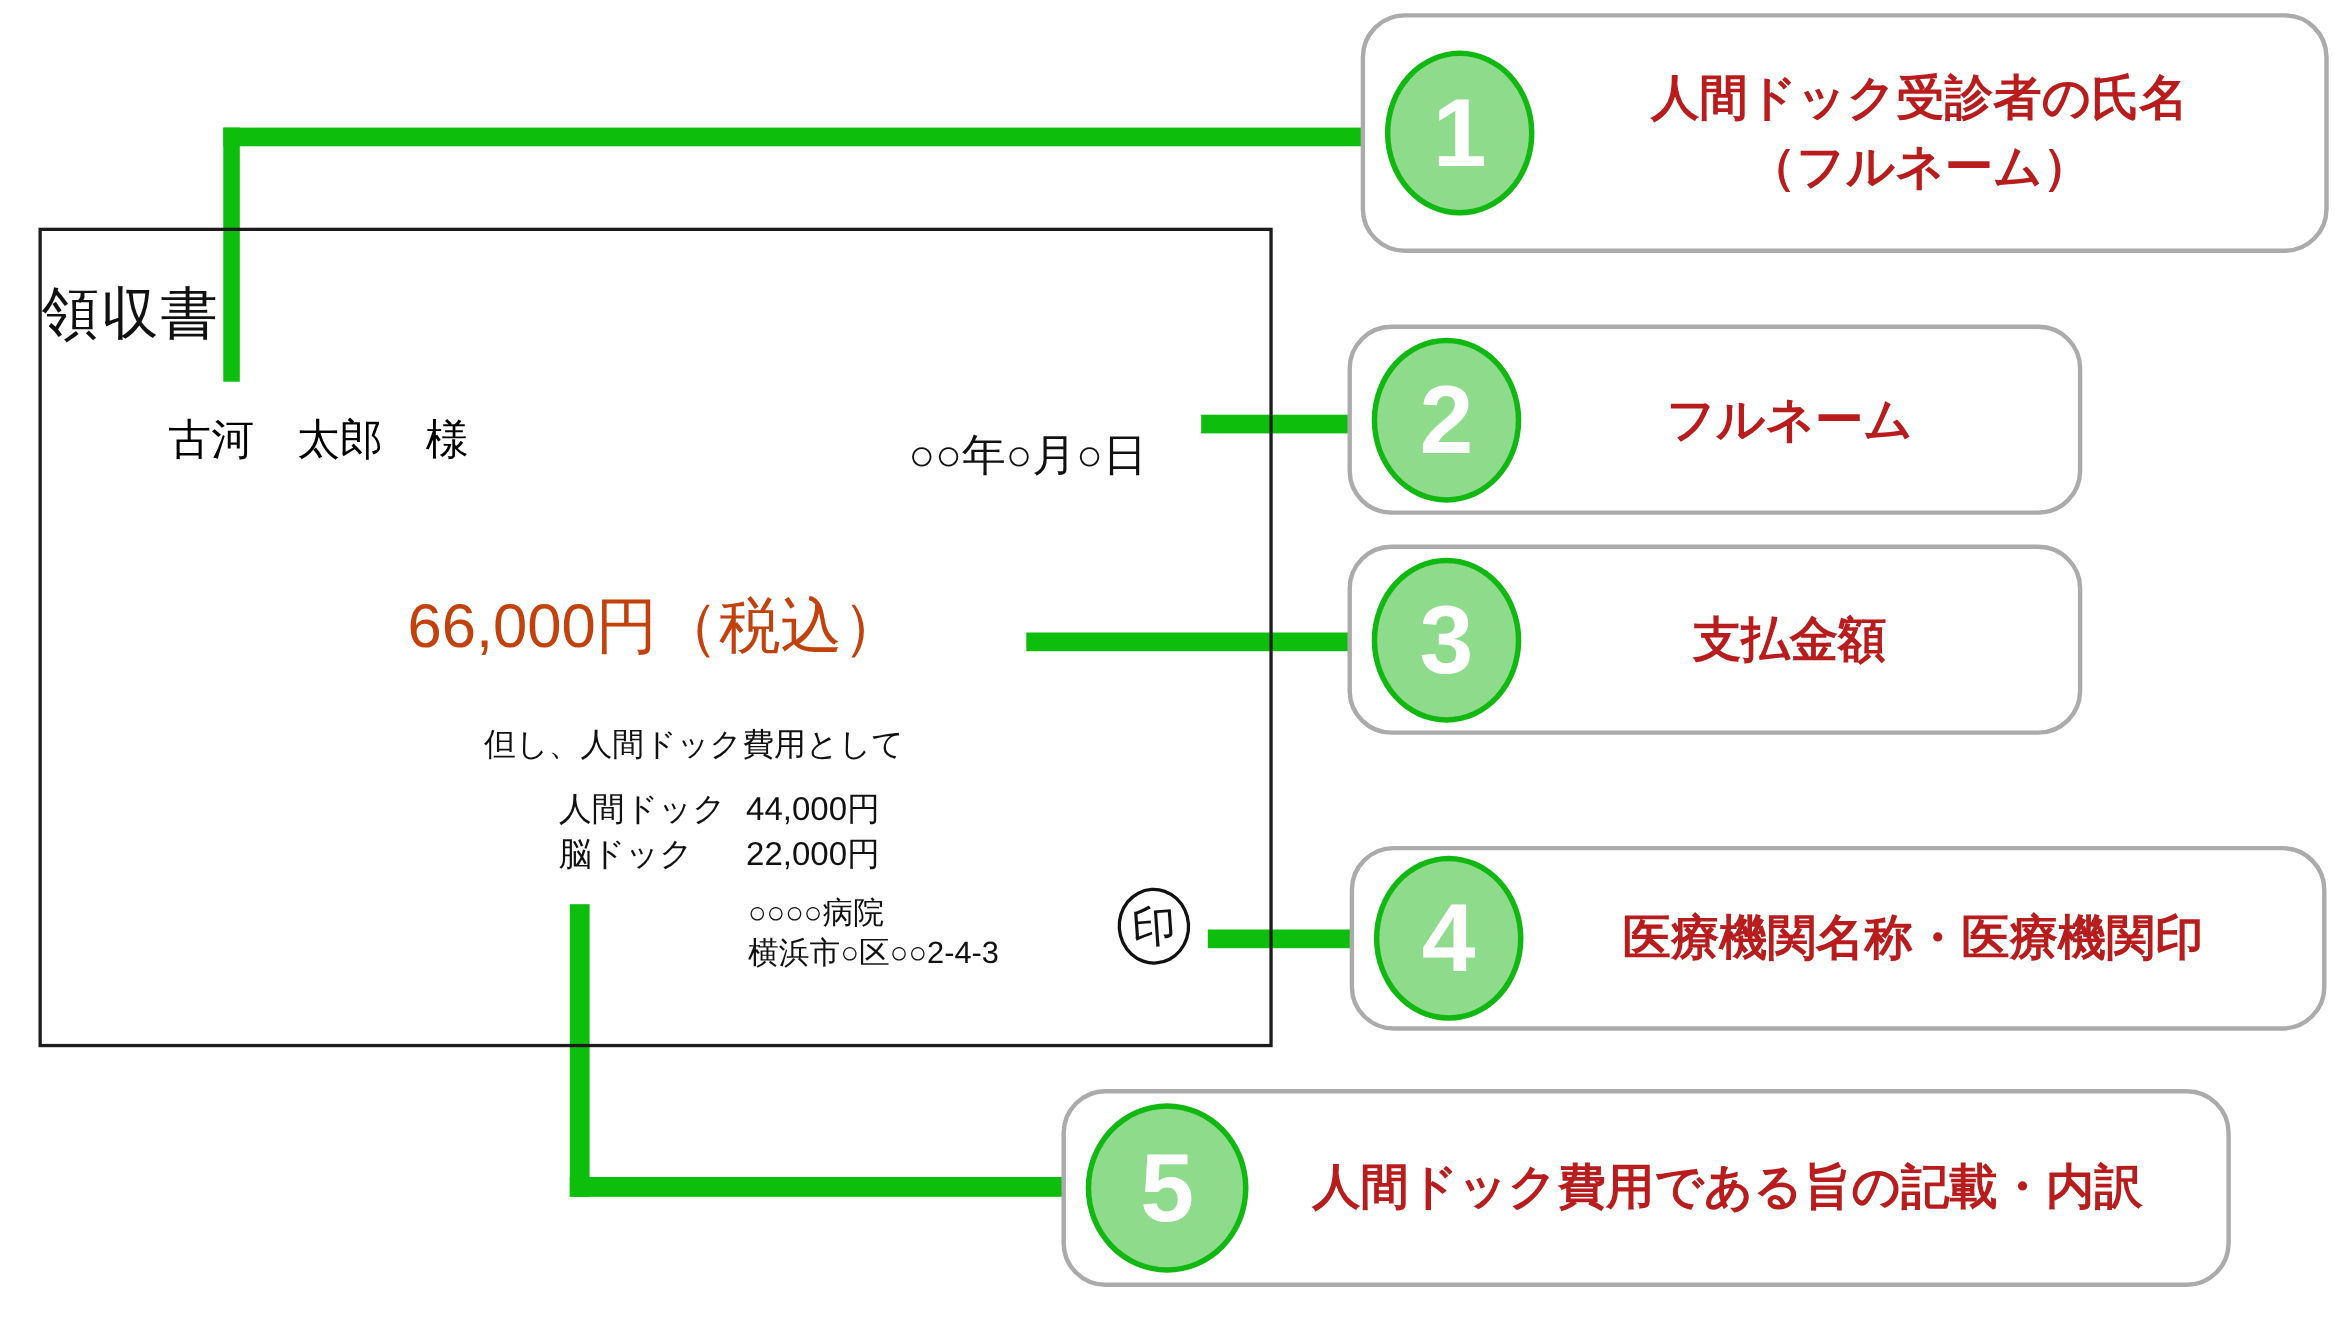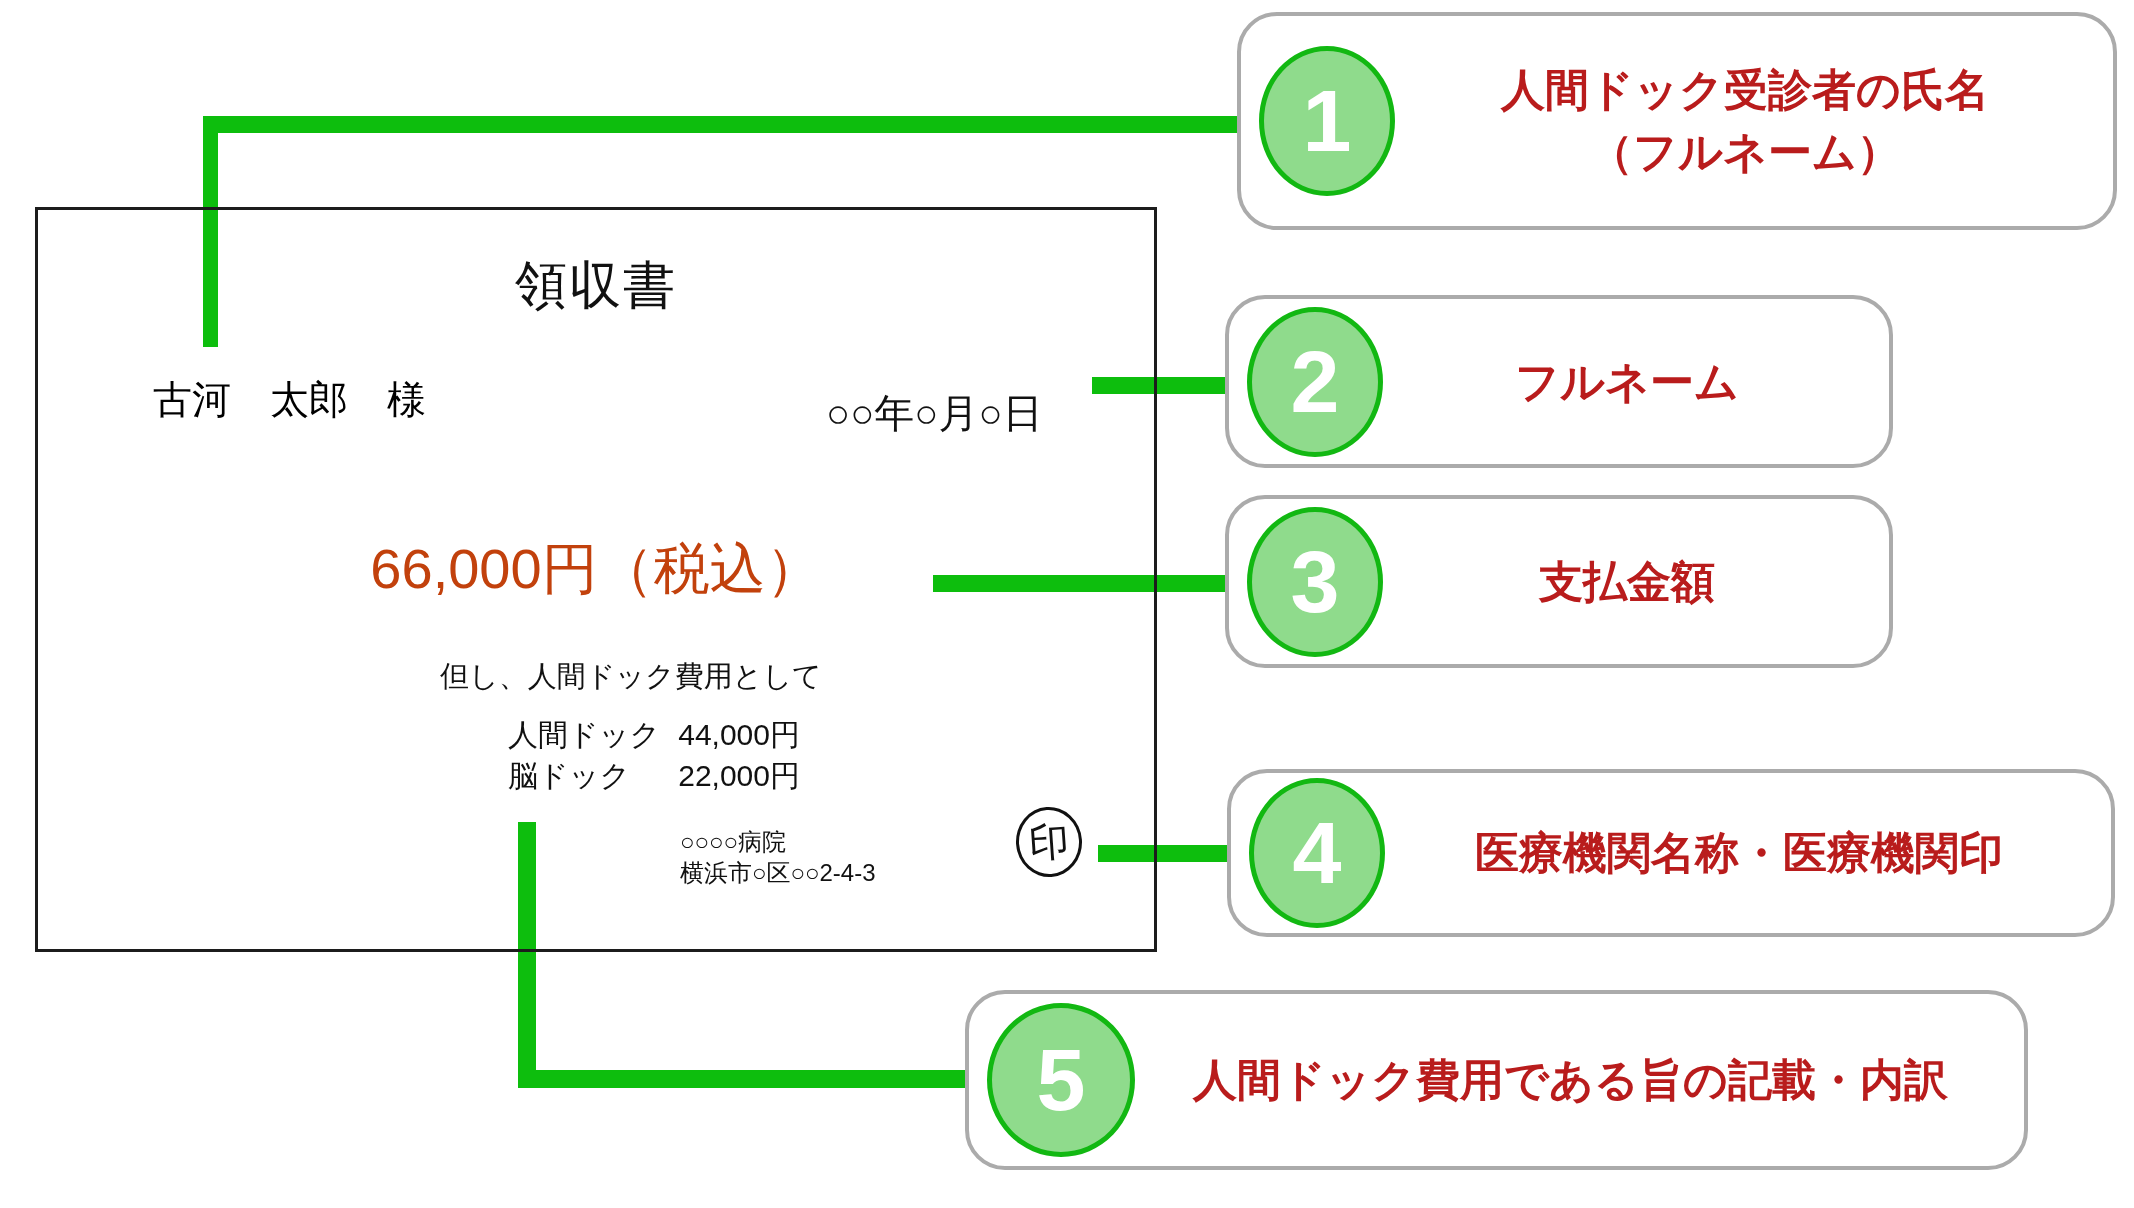--- a/index.html
+++ b/index.html
@@ -6,32 +6,32 @@
   body{font-family:"Liberation Sans","DejaVu Sans",sans-serif;}
   .stage{position:relative;width:2134px;height:1208px;background:#ffffff;overflow:hidden;}
 
   
   .gline{position:absolute;background:#0DBE0D;z-index:1;}
 
   
   .receipt{position:absolute;left:35px;top:207px;width:1122px;height:745px;
            border:3px solid #1c1c1c;background:transparent;z-index:2;box-sizing:border-box;}
   .receipt *{box-sizing:border-box;}
-  .r-title{position:absolute;left:0;top:41px;width:100%;text-align:center;
+  .r-title{position:absolute;left:0;top:41px;width:100%;
            font-size:52px;color:#111;letter-spacing:2px;}
   .r-name{position:absolute;left:115px;top:163px;font-size:39px;color:#000000;}
   .r-date{position:absolute;left:788px;top:176px;font-size:40px;color:#111;}
   .r-amount{position:absolute;left:0;top:322px;width:100%;text-align:center;
             font-size:56px;color:#c2410c;}
   .r-note{position:absolute;left:402px;top:447px;font-size:29px;color:#111;}
   .r-bd{position:absolute;left:470px;width:292px;display:flex;justify-content:space-between;
         font-size:30px;color:#111;}
   .r-bd1{top:505px;text-align:center;}
   .r-bd2{top:546px;}
-  .r-hosp{position:absolute;left:642px;top:617px;font-size:24px;color:#111;line-height:1.28;}
+  .r-hosp{position:absolute;left:642px;top:602px;font-size:28px;color:#111;line-height:1.28;}
   .r-seal{position:absolute;left:978px;top:597px;width:66px;height:70px;border:3px solid #111;
           border-radius:50%;display:flex;align-items:center;justify-content:center;
           font-size:40px;color:#111;transform:rotate(-4deg);}
 
   
   .callout{position:absolute;background:#ffffff;border:4px solid #ABABAB;border-radius:40px;
            z-index:4;display:flex;align-items:center;box-sizing:border-box;padding:0 18px;}
   .c1{left:1237px;top:12px;width:880px;height:218px;}
   .c2{left:1225px;top:295px;width:668px;height:173px;}
   .c3{left:1225px;top:495px;width:668px;height:173px;}

